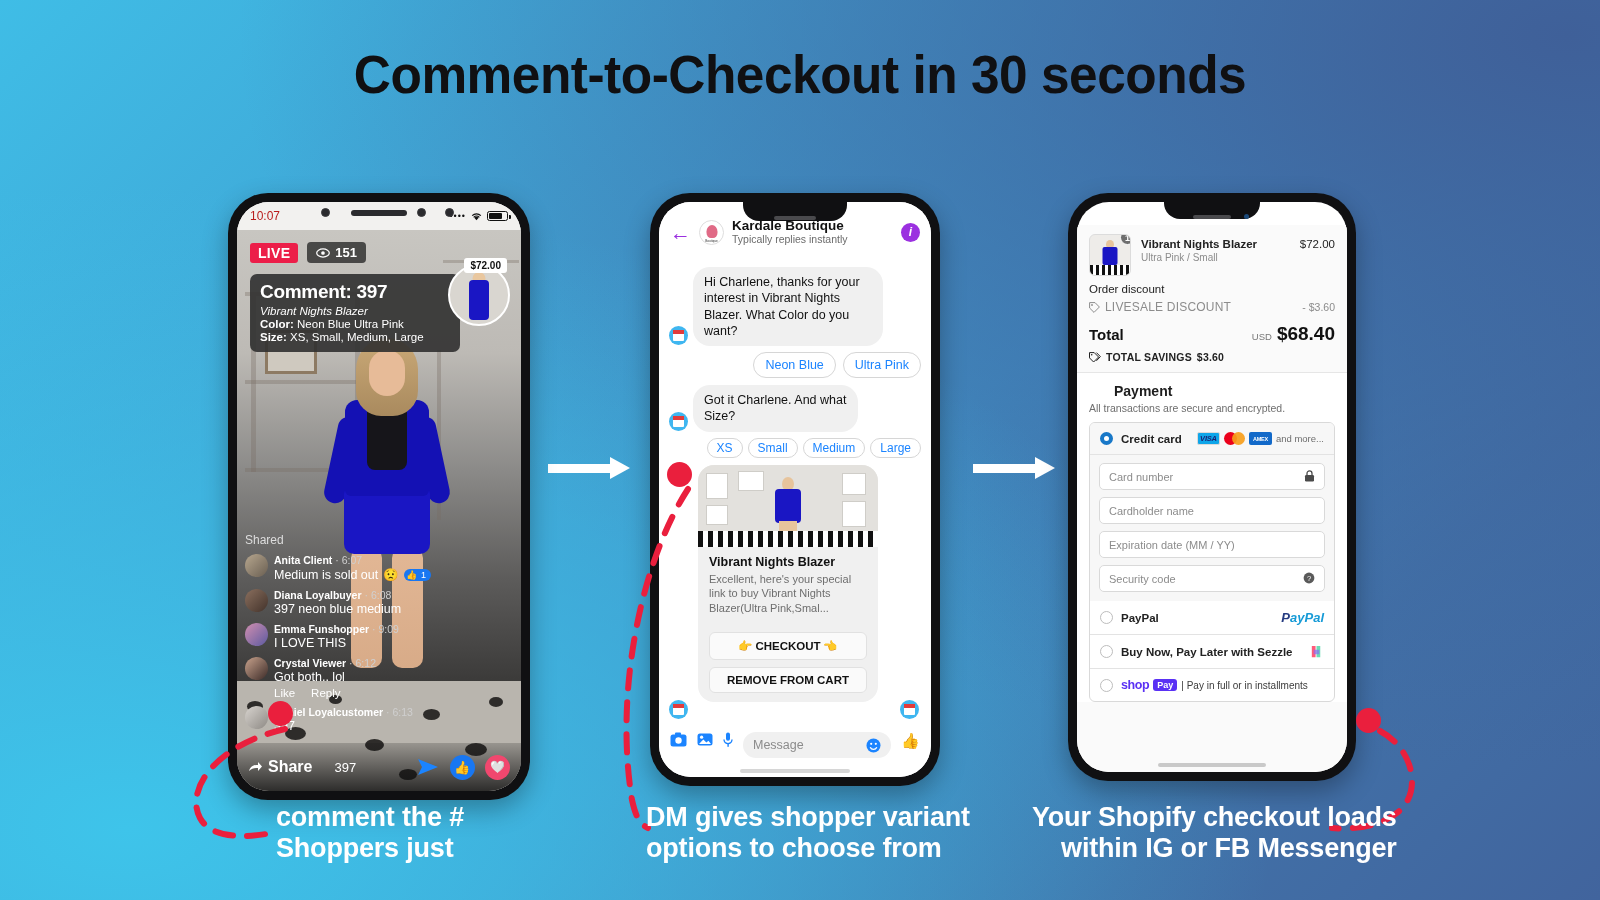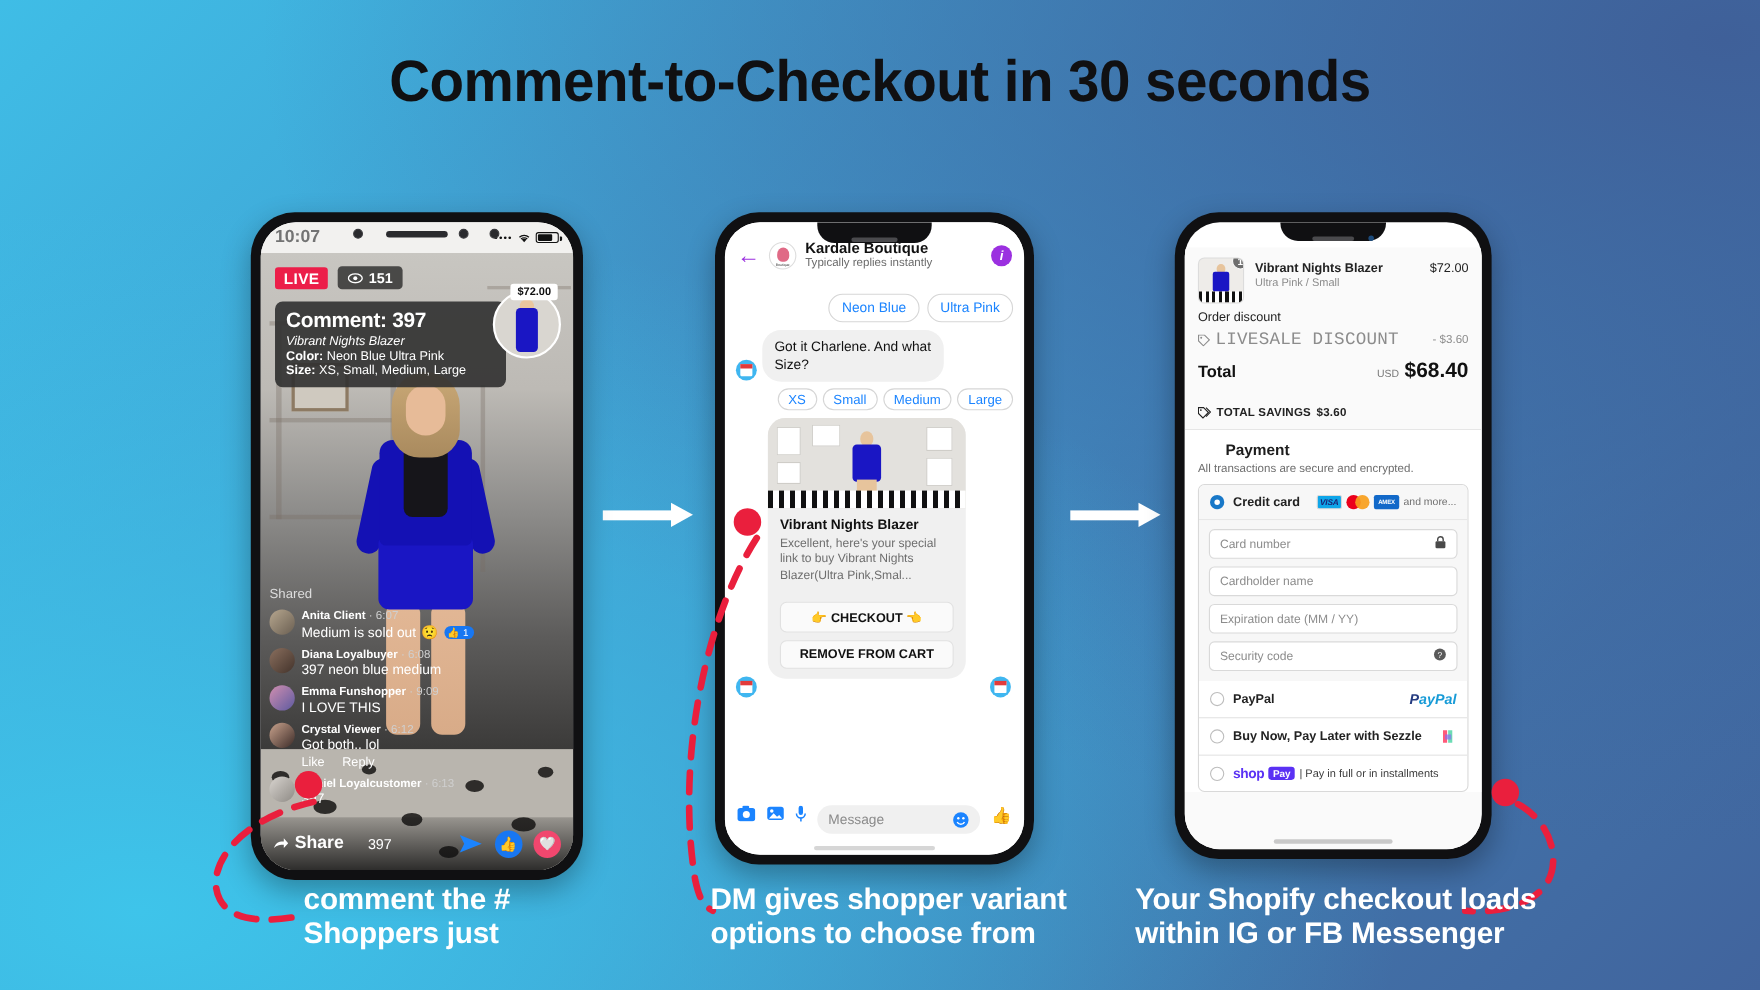--- a/index.html
+++ b/index.html
@@ -43,21 +43,21 @@
           box-shadow:0 10px 26px rgba(0,0,0,.30); padding:9px; }
   .phone .screen{ position:relative; width:100%; height:100%; background:#fff;
           border-radius:32px; overflow:hidden; }
   .notch{ position:absolute; left:50%; transform:translateX(-50%); top:0;
           background:#101012; border-bottom-left-radius:16px; border-bottom-right-radius:16px; z-index:40;}
 
   
   #phone-1{ left:228px; top:193px; width:302px; height:607px; }
   #p1-statusbar{ position:relative; height:28px; background:#f2f1ef; display:flex;
                  align-items:center; justify-content:space-between; padding:0 13px; z-index:5;}
-  #p1-statusbar .time{ font-size:16px; font-weight:bold; color:#737373; }
+  #p1-statusbar .time{ font-size:12px; font-weight:normal; color:#b91c1c; }
   .p1-cam{ position:absolute; top:6px; width:9px;height:9px;border-radius:50%;
            background:#2a2a2d; border:1px solid #3a3a3d;}
   .p1-speaker{ position:absolute; top:8px; left:50%; transform:translateX(-50%);
                width:56px;height:6px;border-radius:4px;background:#2b2b2e;}
   .p1-right{ display:flex; align-items:center; gap:4px; }
   .dots{ font-size:9px; letter-spacing:1px; color:#111; }
   .wifi{ width:13px;height:10px; position:relative; }
   .batt{ width:21px;height:10px;border:1.4px solid #111;border-radius:2.5px; position:relative;}
   .batt::after{ content:""; position:absolute; right:-3.5px; top:2.6px; width:2px;height:4px;
                 background:#111;border-radius:0 1px 1px 0;}
@@ -209,27 +209,27 @@
                  background:repeating-linear-gradient(90deg,#111 0 3px,#fff 3px 6px);}
   #p3-qty{ position:absolute; top:-5px; right:-5px; width:15px;height:15px;border-radius:50%;
            background:#6e6e6e; color:#fff; font-size:9px; display:flex;align-items:center;justify-content:center;
            border:1px solid #fafafa; font-weight:bold;}
   .li-name{ font-size:11.5px; font-weight:bold; color:#222; }
   .li-var{ font-size:10px; color:#8c8c8c; margin-top:2px;}
   .li-price{ margin-left:auto; font-size:11.5px; color:#222; white-space:nowrap;}
   .p3-line{ display:flex; align-items:center; margin-top:7px;}
   .p3-lbl{ font-size:11.5px; color:#222; }
   .disc-line{ display:flex; align-items:center; gap:5px; margin-top:5px;}
-  .disc-line .t{ font-size:16px; color:#8c8c8c; letter-spacing:.2px;font-family:Liberation Mono, monospace;}
+  .disc-line .t{ font-size:12px; color:#8c8c8c; letter-spacing:.2px;}
   .disc-line .v{ margin-left:auto; font-size:10.5px; color:#8c8c8c;}
   .tot-line{ display:flex; align-items:baseline; margin-top:9px;}
   .tot-line .t{ font-size:15px;font-weight:bold;color:#111;}
   .tot-line .cur{ margin-left:auto; font-size:9.5px; color:#777; margin-right:5px;}
   .tot-line .v{ font-size:19px;font-weight:bold;color:#111;}
-  .sav-line{ display:flex; align-items:center; gap:5px; margin-top:20px;}
+  .sav-line{ display:flex; align-items:center; gap:5px; margin-top:6px;}
   .sav-line .t{ font-size:10.5px; font-weight:bold; color:#222; letter-spacing:.2px;}
 
   #p3-payment{ padding:10px 12px 0 12px; background:#fff;}
   .p3-h{ font-size:14px; font-weight:bold; color:#1d1d1d;padding-left:25px;}
   .p3-sub{ font-size:10.5px; color:#6e6e6e; margin-top:3px;}
   #p3-methods{ margin-top:8px; border:1px solid #d9d9d9; border-radius:6px; overflow:hidden; background:#fff;}
   .pm-row{ display:flex; align-items:center; gap:8px; padding:9px 10px; border-bottom:1px solid #e3e3e3;}
   .pm-row:last-child{ border-bottom:none; }
   .pm-row.sel{ background:#f7f7f7; }
   .radio{ width:13px;height:13px;border-radius:50%;border:1.4px solid #bdbdbd; flex:0 0 13px; background:#fff;}
@@ -474,20 +474,27 @@
           <div class="lbl">Boutique</div>
       </div>
       <div>
         <div class="p2-name">Kardale Boutique</div>
         <div class="p2-sub">Typically replies instantly</div>
       </div>
       <div id="p2-info">i</div>
     </div>
 
     <div id="p2-thread">
+      <div class="msg-row">
+        <div class="bot-ava">
+            <div class="shop"></div>
+            <div class="awn"></div>
+          </div>
+        <div class="bubble">Hi Charlene, thanks for your interest in Vibrant Nights Blazer. What Color do you want?</div>
+      </div>
 
       <div class="qr-row">
         <div class="qr">Neon Blue</div>
         <div class="qr">Ultra Pink</div>
       </div>
 
       <div class="msg-row">
         <div class="bot-ava">
             <div class="shop"></div>
             <div class="awn"></div>
@@ -713,16 +720,16 @@
 <div class="dot" style="left:1356px;top:708px;"></div>
 
 <div class="caption" style="left:276px;top:802px;">
   <div>comment the #</div>
   <div>Shoppers just</div>
 </div>
 <div class="caption" style="left:646px;top:802px;">
   <div>DM gives shopper variant</div>
   <div>options to choose from</div>
 </div>
-<div class="caption" style="left:1032px;top:802px;">
+<div class="caption" style="left:1032px;top:802px;text-align:right;">
   <div>Your Shopify checkout loads</div>
   <div>within IG or FB Messenger</div>
 </div>
 
 </body></html>

